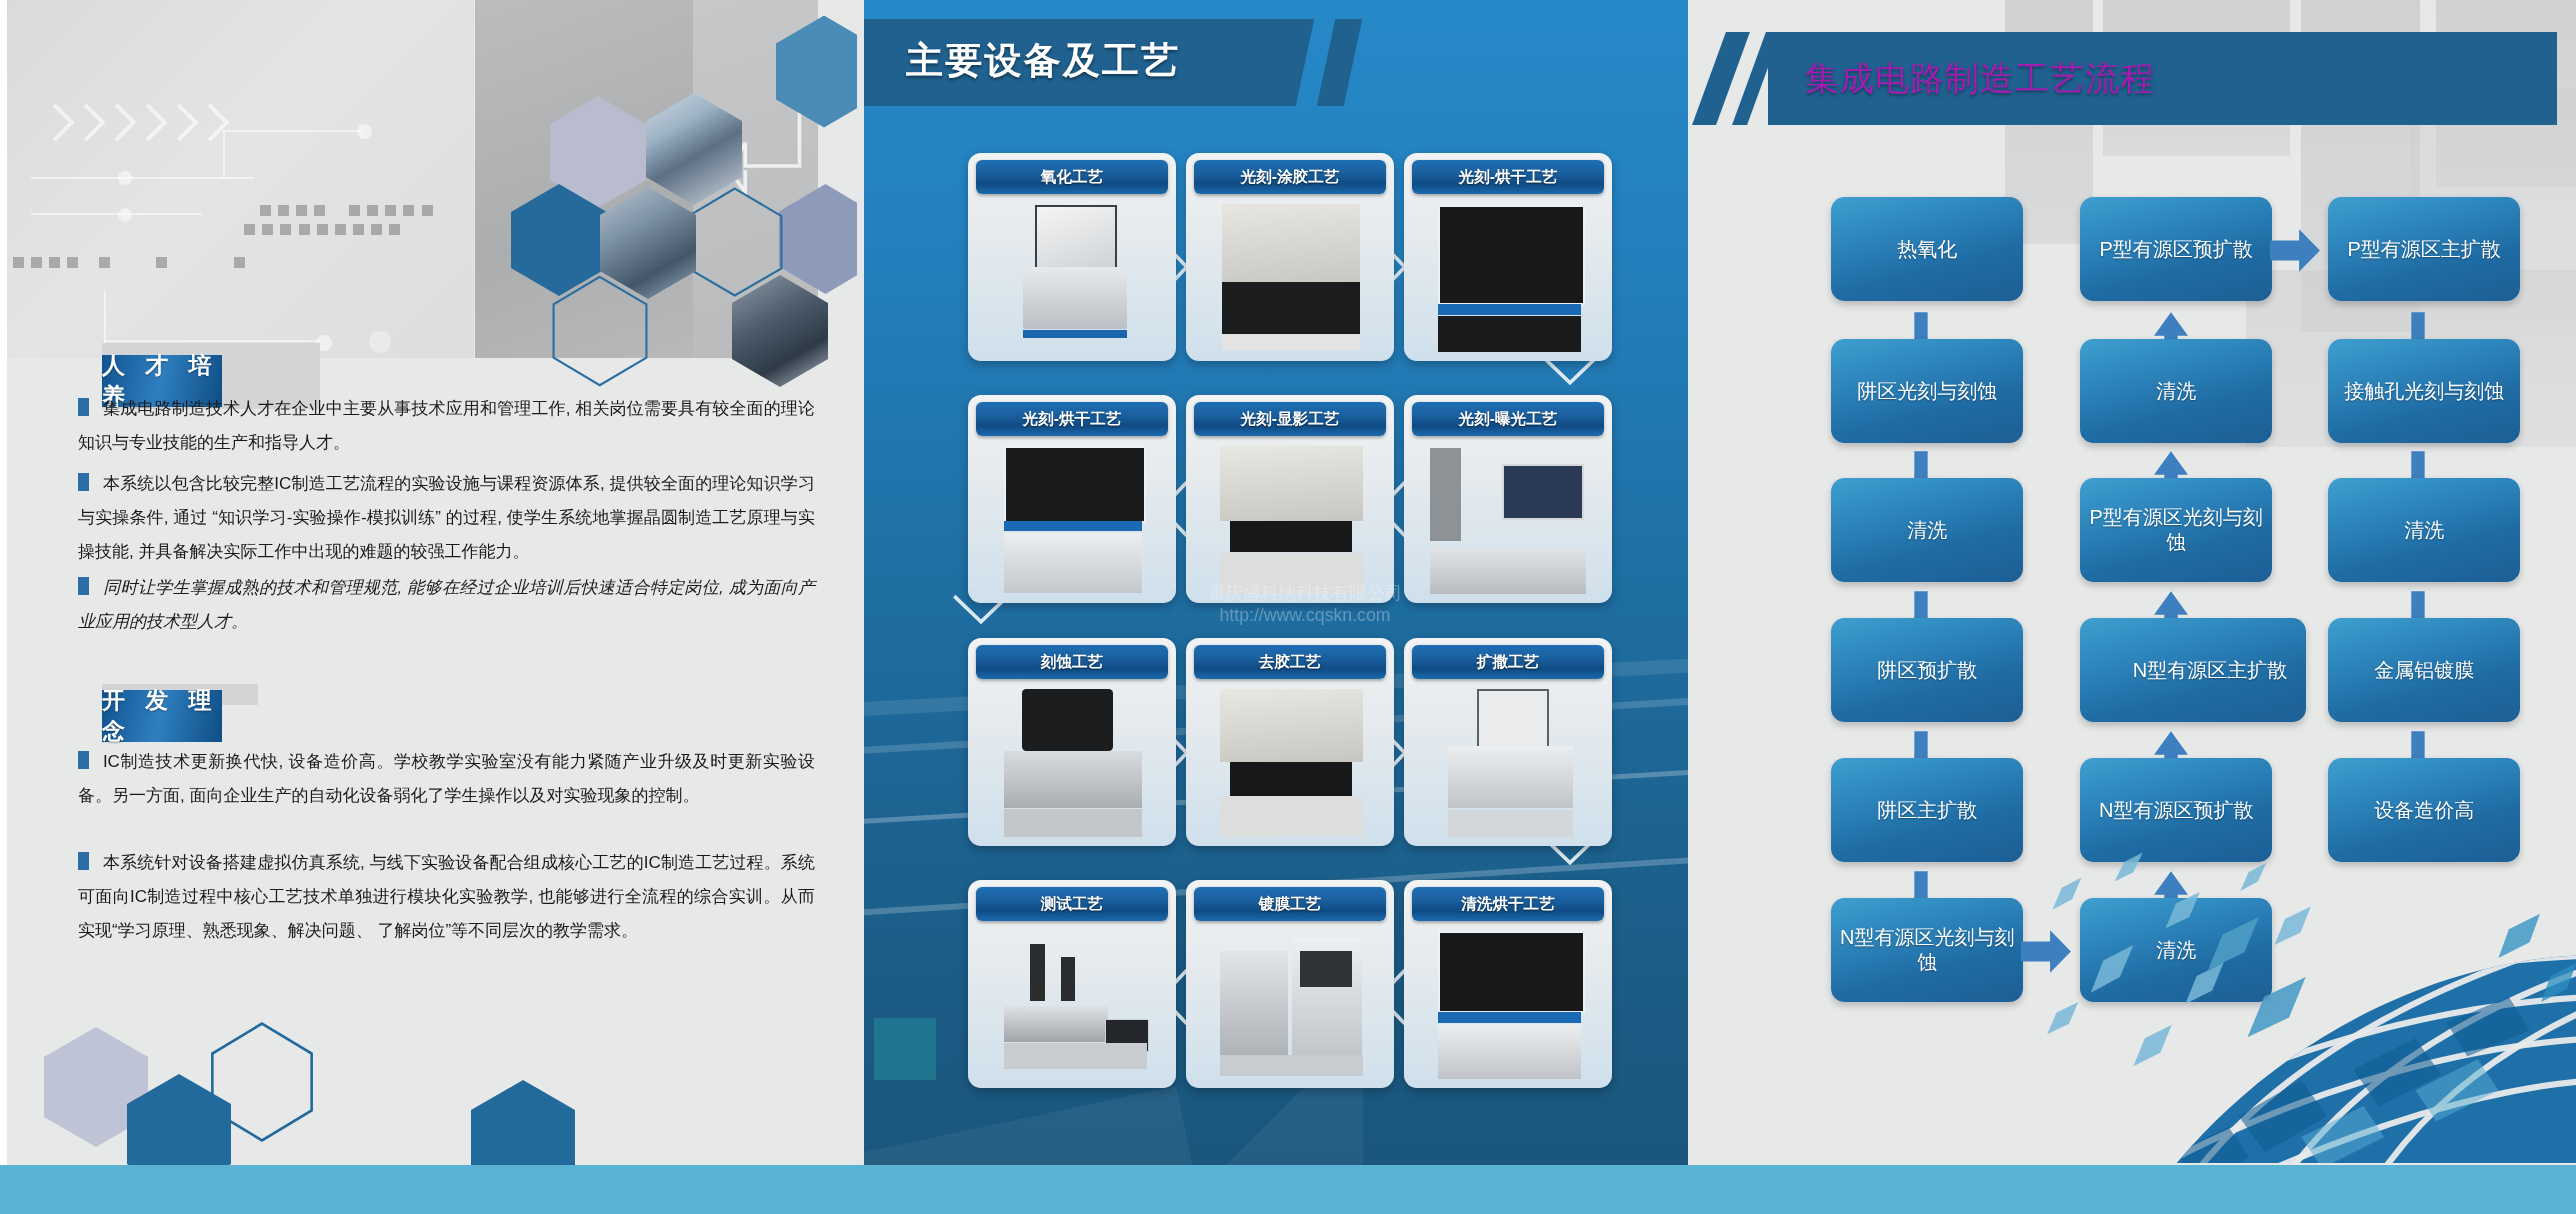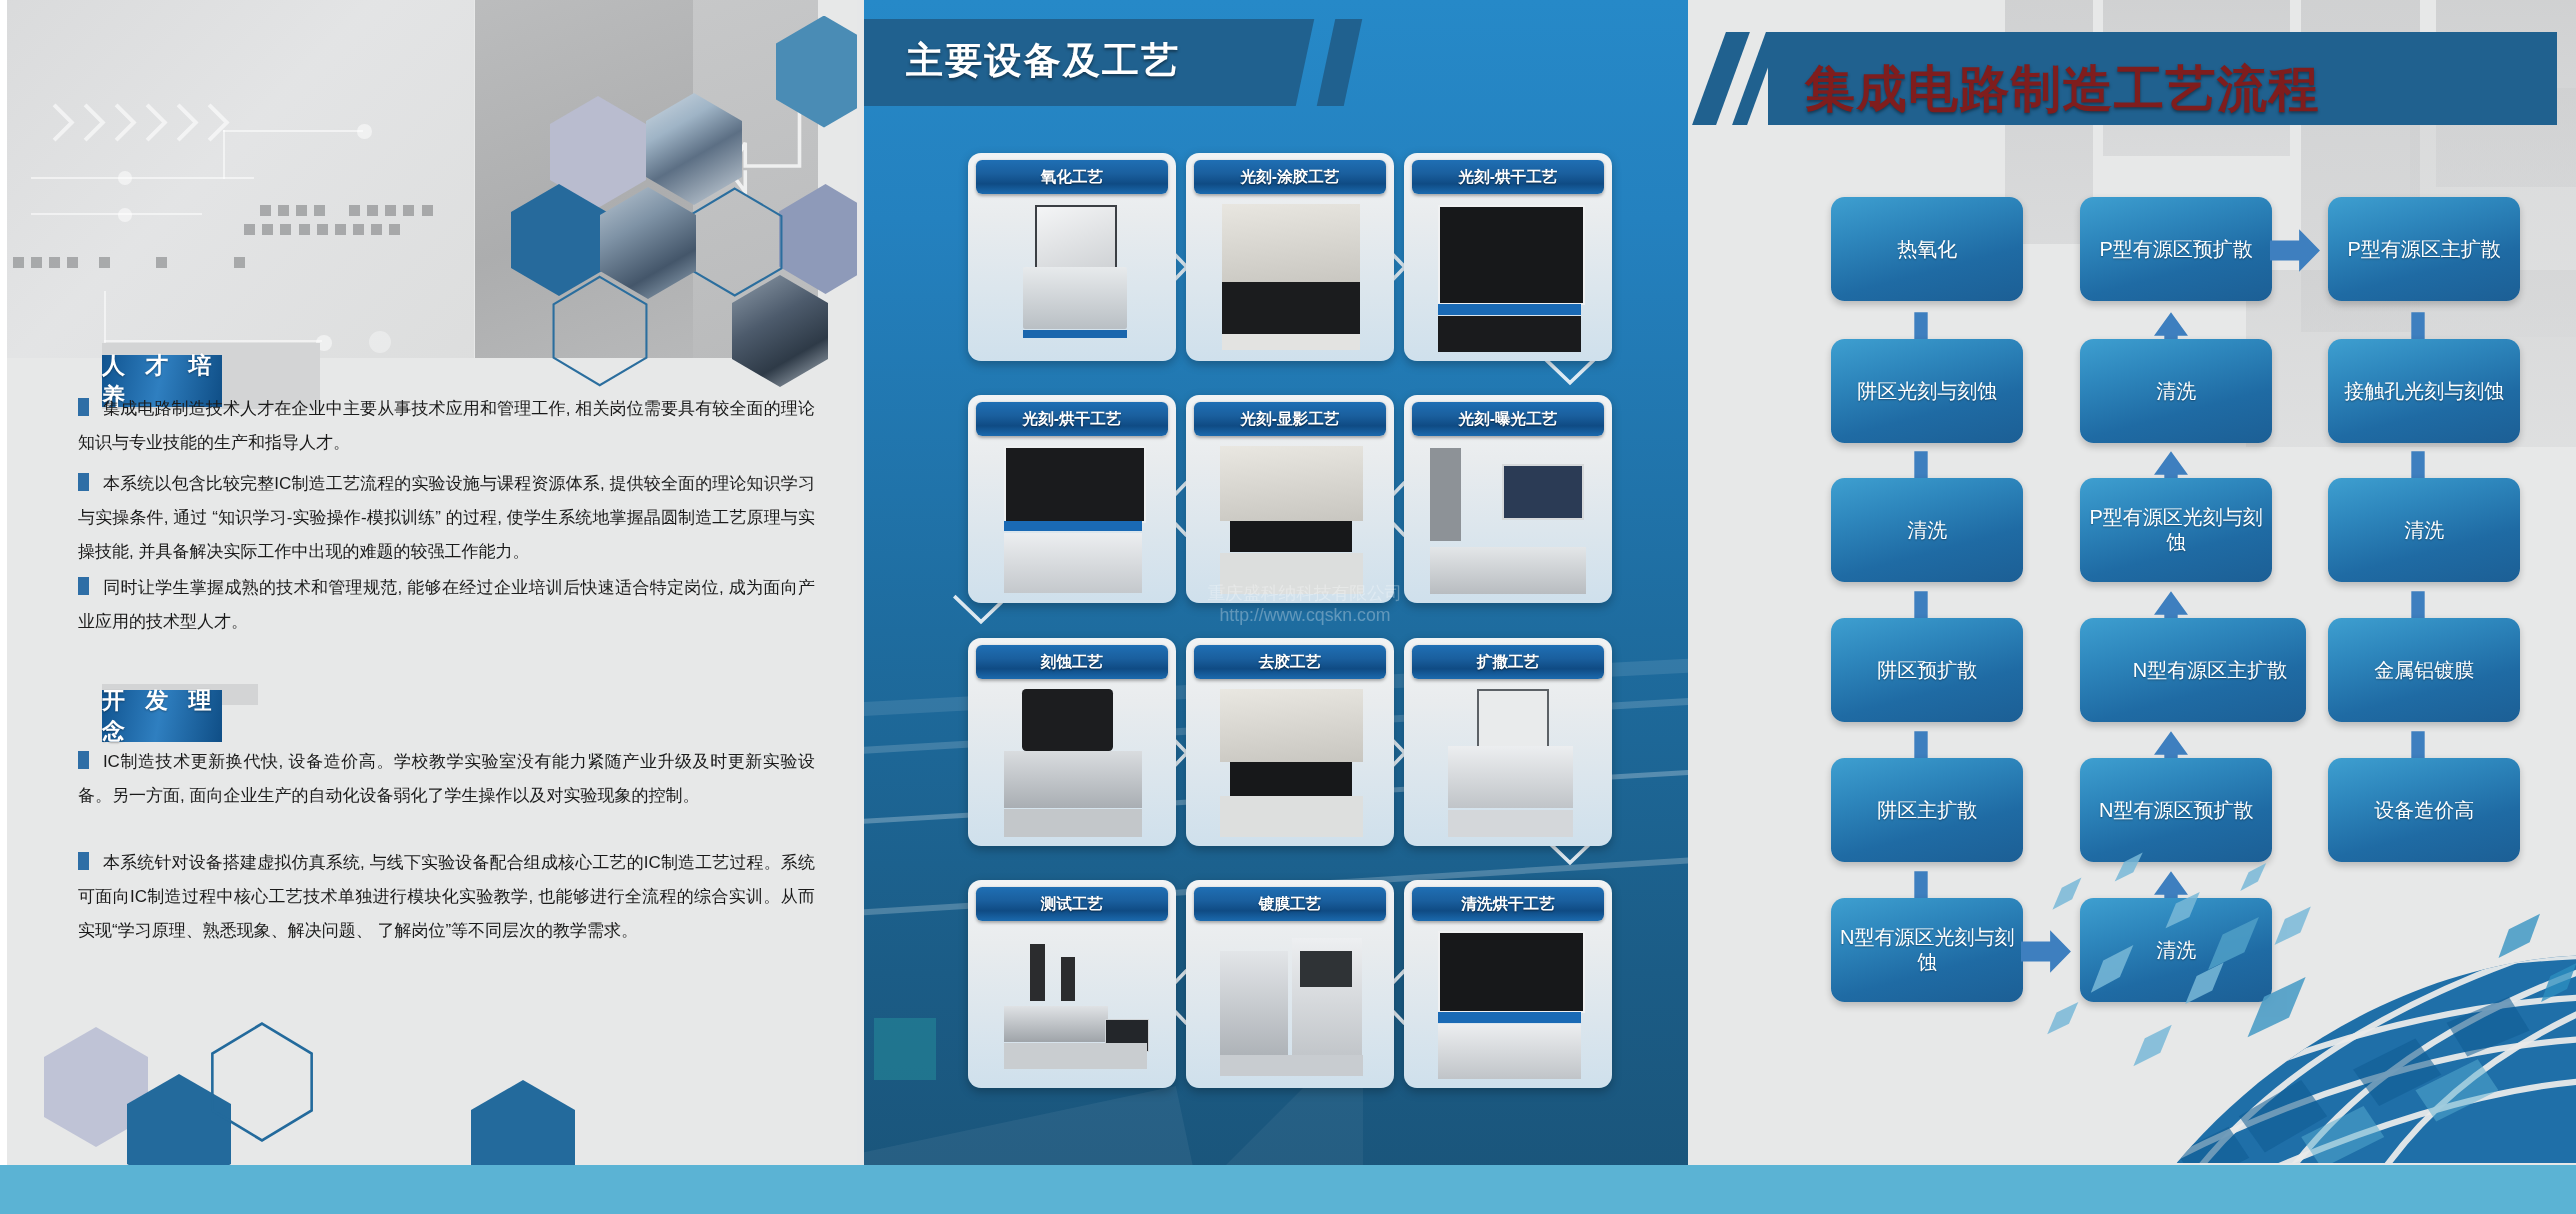--- a/index.html
+++ b/index.html
@@ -54,21 +54,21 @@
       text-shadow:0 1px 1.6px rgba(0,0,0,.55);box-shadow:0 1.6px 3.1px rgba(0,0,0,.3);}
   .eq-img{position:absolute;left:5.2px;top:48px;right:5.2px;bottom:5.2px;}
   .mach{position:absolute;}
   .wm{position:absolute;color:rgba(255,255,255,.30);font-size:17.7px;line-height:1.25;text-align:center;}
 
   
   .right-panel{position:absolute;left:1688px;top:0;width:888px;height:1215px;background:#e7e8e8;overflow:hidden;}
   .rp-circuit{position:absolute;background:linear-gradient(180deg,#cccdce 0%,#d7d8d9 100%);opacity:.85;}
   .r-title-slash{position:absolute;background:#20618f;transform:skewX(-20deg);}
   .r-title-bar{position:absolute;background:#20618f;}
-  .r-title-txt{position:absolute;color:#7f1d1d;font-size:50px;font-weight:bold;letter-spacing:.03em;
+  .r-title-txt{position:absolute;color:#a21caf;font-size:34px;font-weight:normal;letter-spacing:.03em;
      text-shadow:0 1.6px 3.1px rgba(0,0,0,.4);}
   .node{position:absolute;border-radius:13.5px;
      background:linear-gradient(165deg,#3e9fd0 0%,#2e87bd 30%,#1f6ba4 65%,#1c5f95 100%);
      color:#fff;display:flex;align-items:center;justify-content:center;text-align:center;
      font-size:20px;line-height:1.25;box-shadow:0 3.1px 7.3px rgba(0,0,0,.2);padding:0 5.2px;
      text-shadow:0 1px 1.6px rgba(0,0,0,.35);}
   .arr-d,.arr-u{position:absolute;}
   .arr-r{position:absolute;}
   .footer-band{position:absolute;left:0;bottom:0;width:2576px;height:50px;background:#5bb3d4;}
 </style>
@@ -150,21 +150,21 @@
 
     <div class="badge-shadow" style="left:102px;top:343px;width:218px;height:66px;"></div>
     <div class="badge" style="left:102px;top:355px;width:120px;height:52px;font-size:23px;">人 才 培 养</div>
 
     <div class="para" style="left:78px;top:392px;width:737px;font-size:17px;">
       <span class="bul"></span><span>集成电路制造技术人才在企业中主要从事技术应用和管理工作, 相关岗位需要具有较全面的理论知识与专业技能的生产和指导人才。</span>
     </div>
     <div class="para" style="left:78px;top:467px;width:737px;font-size:17px;">
       <span class="bul"></span><span>本系统以包含比较完整IC制造工艺流程的实验设施与课程资源体系, 提供较全面的理论知识学习与实操条件, 通过 “知识学习-实验操作-模拟训练” 的过程, 使学生系统地掌握晶圆制造工艺原理与实操技能, 并具备解决实际工作中出现的难题的较强工作能力。</span>
     </div>
-    <div class="para" style="left:78px;top:571px;width:737px;font-size:17px;">
+    <div class="para" style="left:78px;top:571px;width:737px;font-size:17px;font-style:italic;">
       <span class="bul"></span><span>同时让学生掌握成熟的技术和管理规范, 能够在经过企业培训后快速适合特定岗位, 成为面向产业应用的技术型人才。</span>
     </div>
 
     <div class="badge-shadow" style="left:102px;top:684px;width:156px;height:21px;"></div>
     <div class="badge" style="left:102px;top:690px;width:120px;height:52px;font-size:23px;">开 发 理 念</div>
 
     <div class="para" style="left:78px;top:745px;width:737px;font-size:17px;">
       <span class="bul"></span><span>IC制造技术更新换代快, 设备造价高。学校教学实验室没有能力紧随产业升级及时更新实验设备。另一方面, 面向企业生产的自动化设备弱化了学生操作以及对实验现象的控制。</span>
     </div>
     <div class="para" style="left:78px;top:846px;width:737px;font-size:17px;">

